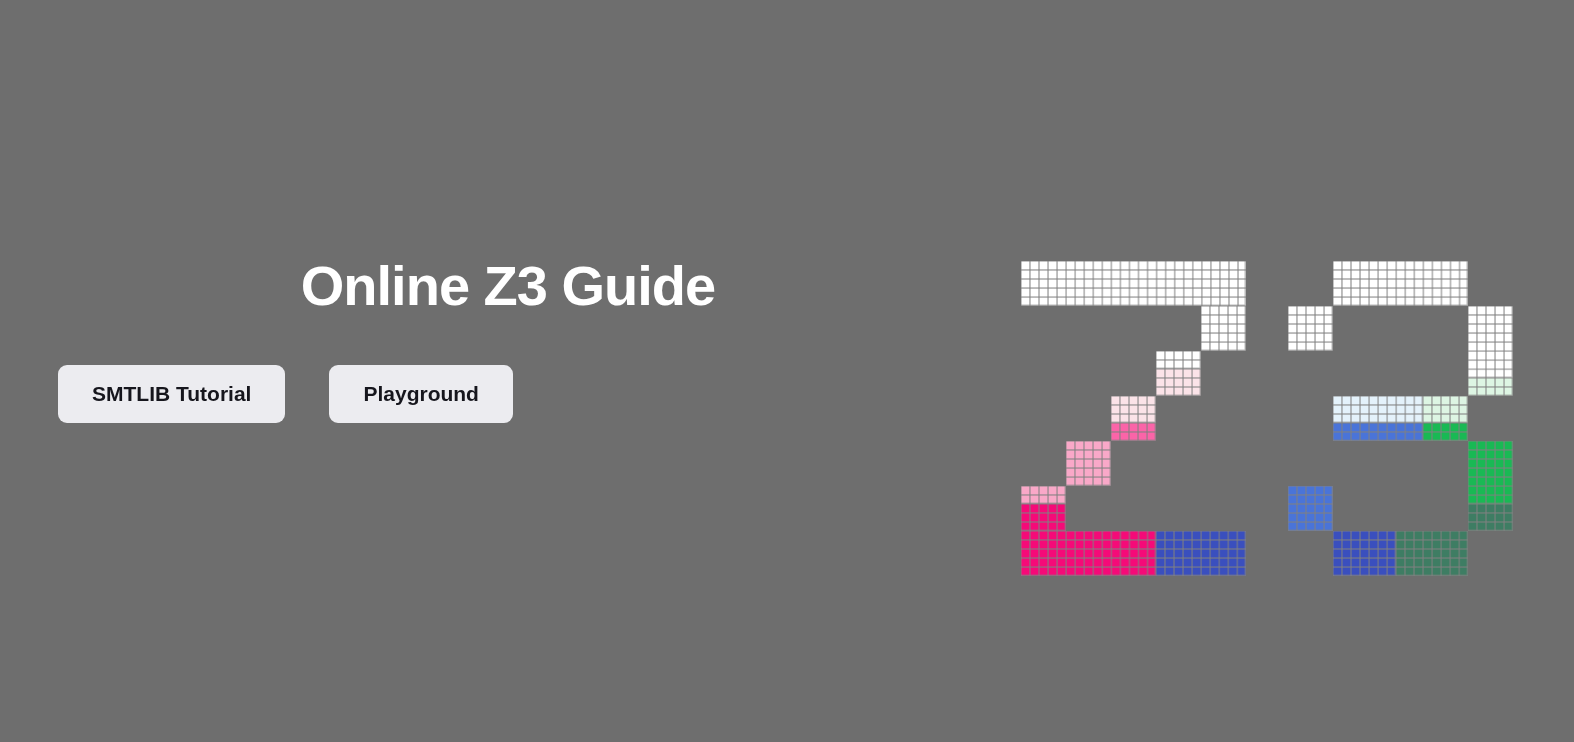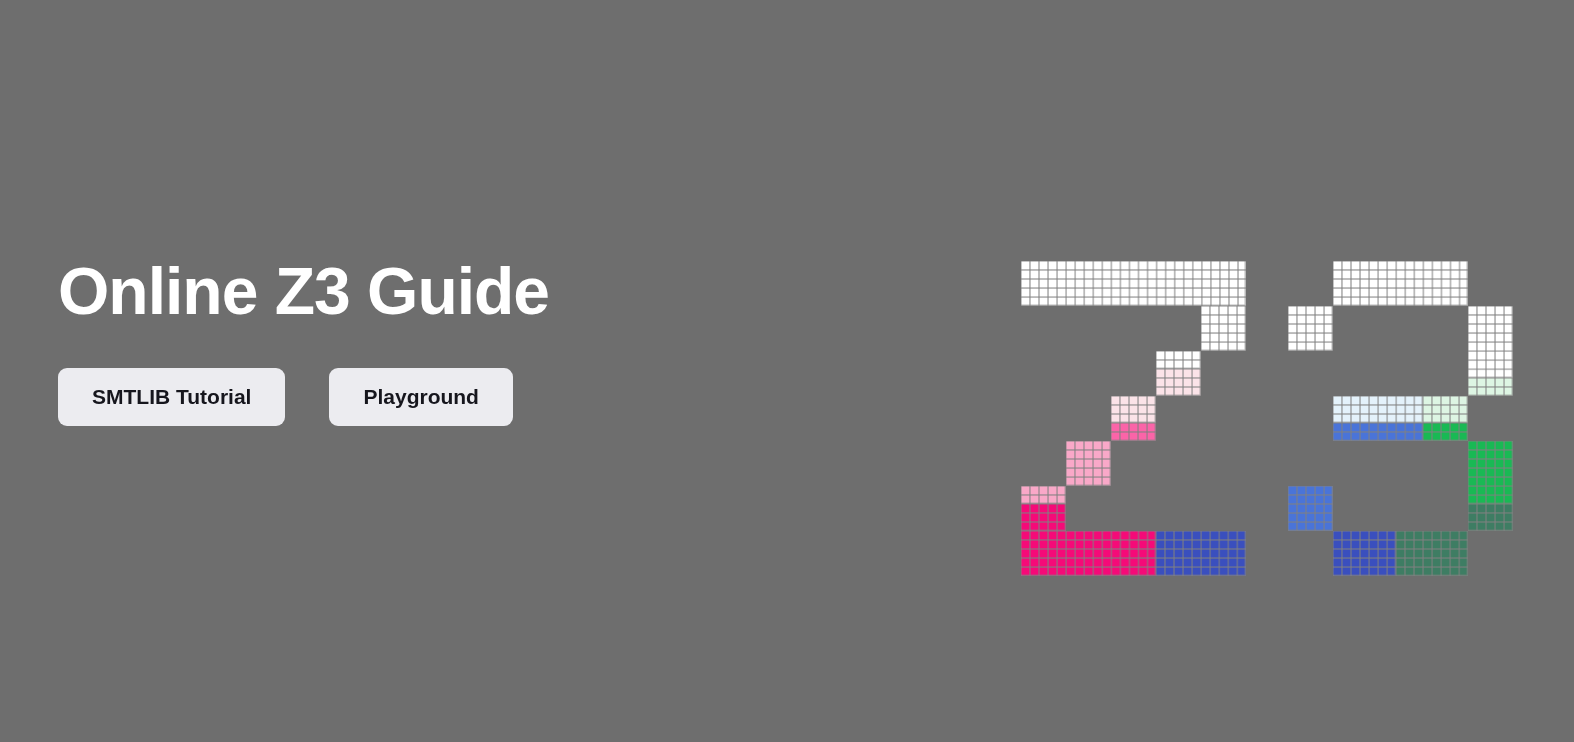--- a/index.html
+++ b/index.html
@@ -18,27 +18,28 @@
 
   
   #hero {
     position: absolute;
     left: 58px;
     top: 258px;
     width: 900px;
   }
 
   #page-title {
-    font-size: 66px;
+    font-size: 56px;
     line-height: 1.0;
     font-weight: bold;
     color: #ffffff;
     letter-spacing: -1px;
     margin: 0 0 44px 0;
     white-space: nowrap;
+    text-align: center;
   }
 
   #nav-buttons {
     display: flex;
     flex-direction: row;
     align-items: flex-start;
     gap: 44px;
   }
 
   .nav-button {
@@ -50,20 +51,21 @@
     font-size: 21px;
     font-weight: bold;
     height: 58px;
     padding: 8px 34px;
     cursor: pointer;
     display: flex;
     align-items: center;
     justify-content: center;
     box-sizing: border-box;
     white-space: nowrap;
+    margin-top: 7px;
   }
 
   
   #z3-logo {
     position: absolute;
     left: 1021px;
     top: 261px;
     width: 500px;
     height: 322px;
   }

